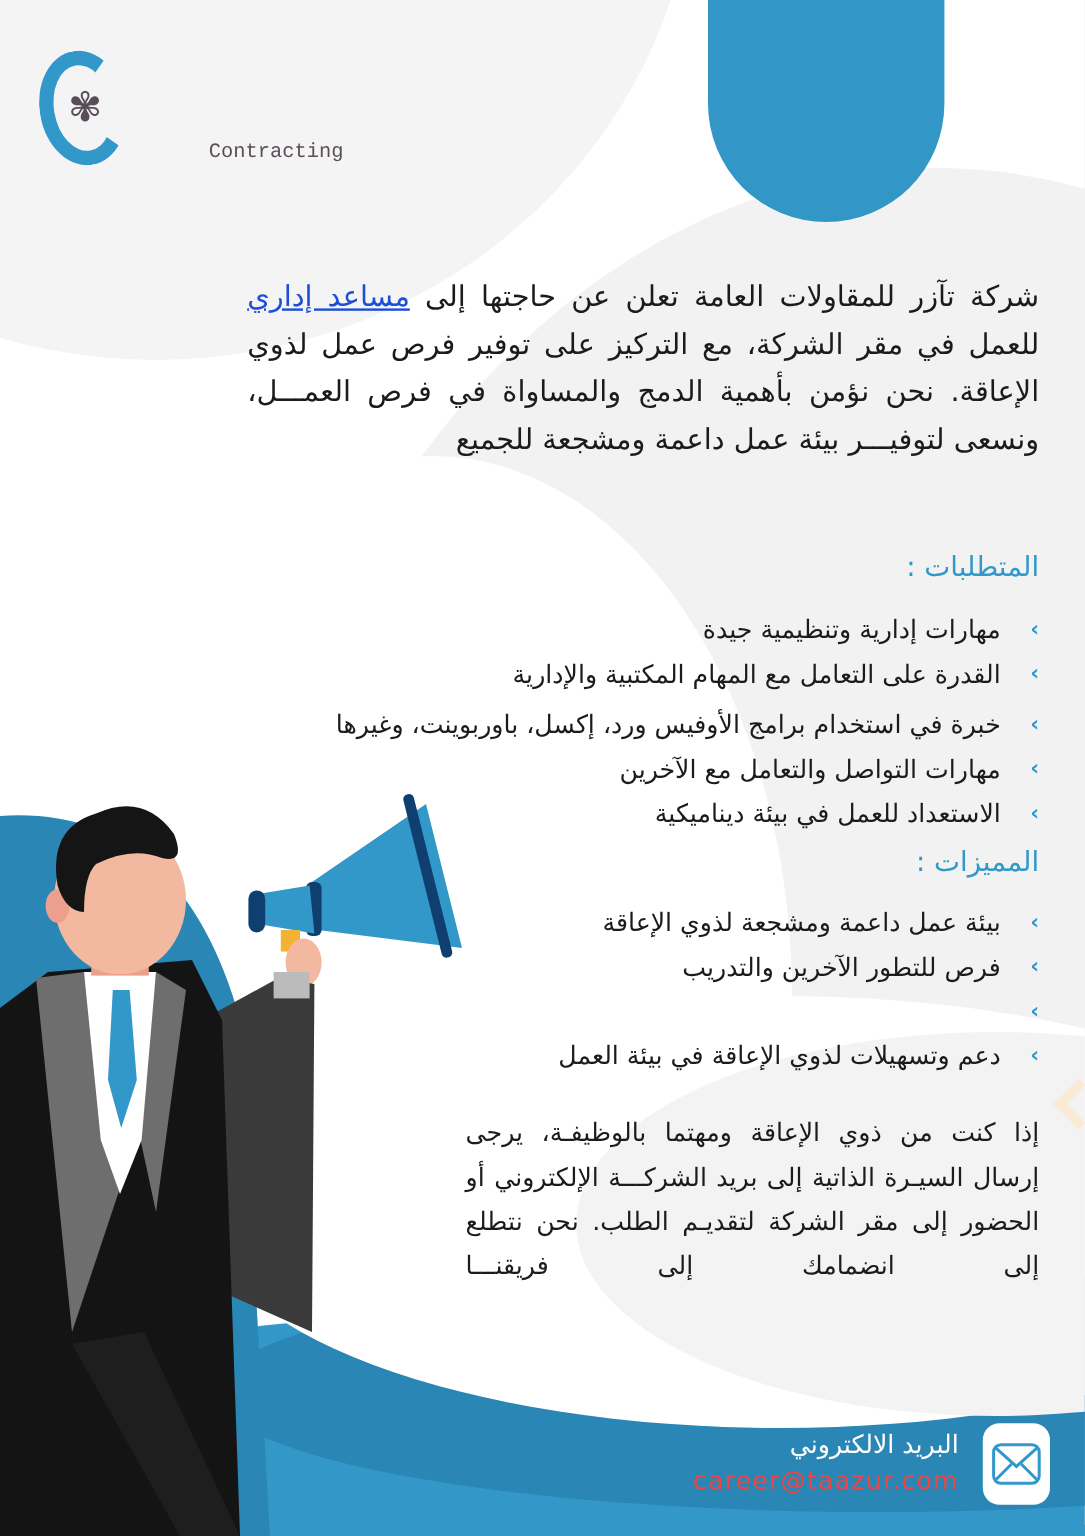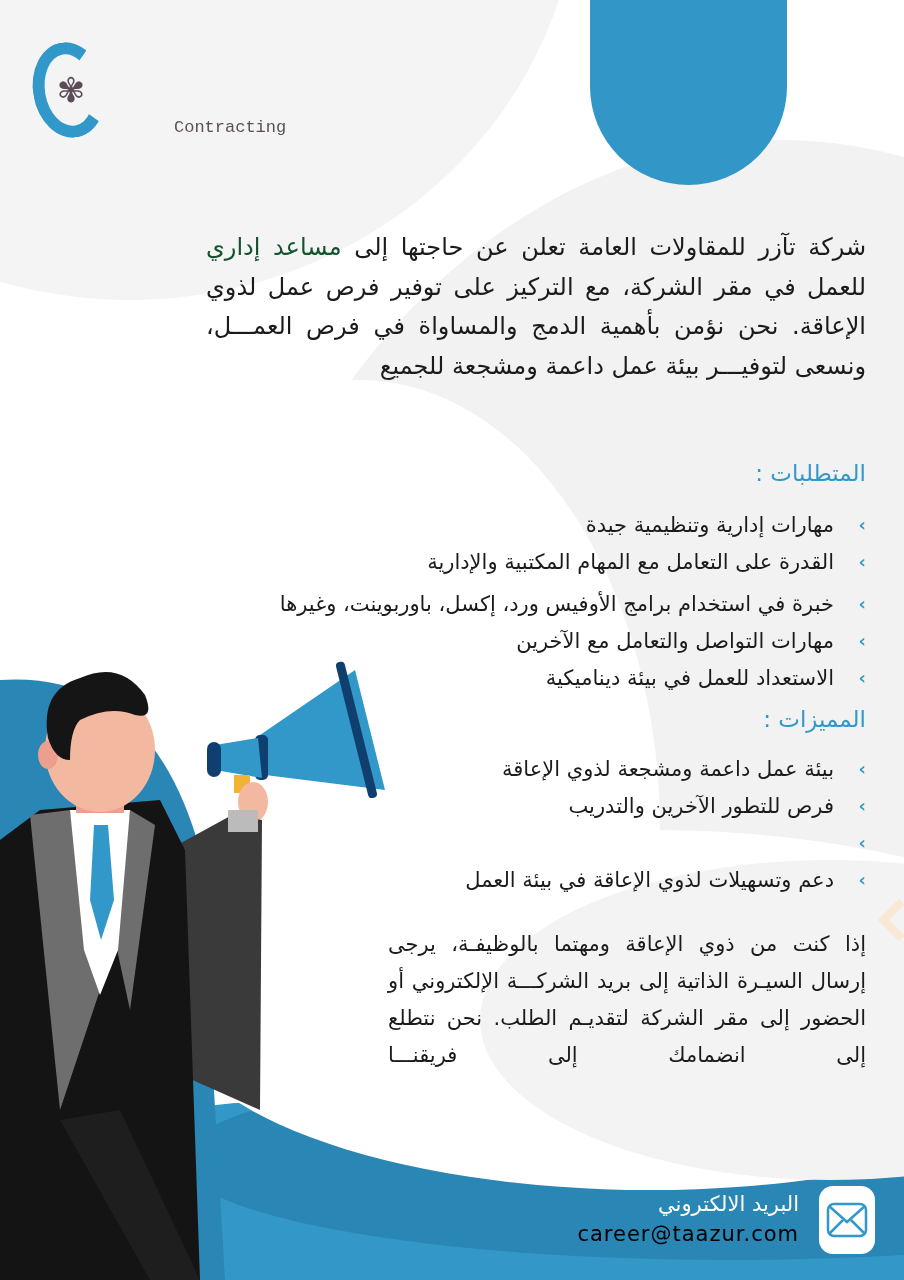--- a/index.html
+++ b/index.html
@@ -61,21 +61,21 @@
     font-family: Liberation Mono, monospace; font-size: 17px; color: #5b4f59;
   }
 
   .content { position: absolute; right: 38px; direction: rtl; text-align: right; }
 
   .intro {
     top: 228px; width: 660px;
     font-size: 24px; line-height: 39.5px; color: #1b1b1b; text-align: justify;
     text-align-last: right;
   }
-  .accent { color: #14532d; }
+  .accent { color: #1d4ed8; text-decoration: underline; }
 
   .section-title {
     font-size: 23px; font-weight: normal; color: #3298c9;
   }
   .req-title { top: 460px; }
   .adv-title { top: 706px; }
 
   .list { list-style: none; }
   .list li { display: flex; align-items: center; font-size: 21px; color: #1b1b1b; }
   .list .chev { color: #3298c9; font-size: 18px; width: 18px; margin-left: 14px; font-weight: bold; }
@@ -97,21 +97,21 @@
     position: absolute; right: 0; top: 0; width: 56px; height: 68px;
     background: #ffffff; border-radius: 14px;
     display: flex; align-items: center; justify-content: center;
   }
   .contact-label {
     position: absolute; right: 76px; top: 6px; direction: rtl;
     font-size: 21px; color: #ffffff; white-space: nowrap;
   }
   .contact-email {
     position: absolute; right: 76px; top: 36px;
-    font-family: "DejaVu Sans", sans-serif; font-size: 21px; color: #000000; letter-spacing: 1px; white-space: nowrap;
+    font-family: "DejaVu Sans", sans-serif; font-size: 21px; color: #ef4444; letter-spacing: 1px; white-space: nowrap;
   }
 
   .orange-mark {
     position: absolute; left: 884px; top: 905px; width: 30px; height: 30px;
     border-top: 8px solid #fbe7cd; border-left: 8px solid #fbe7cd; transform: rotate(-45deg);
     opacity: 0.8;
   }
 </style>
 </head>
 <body>

